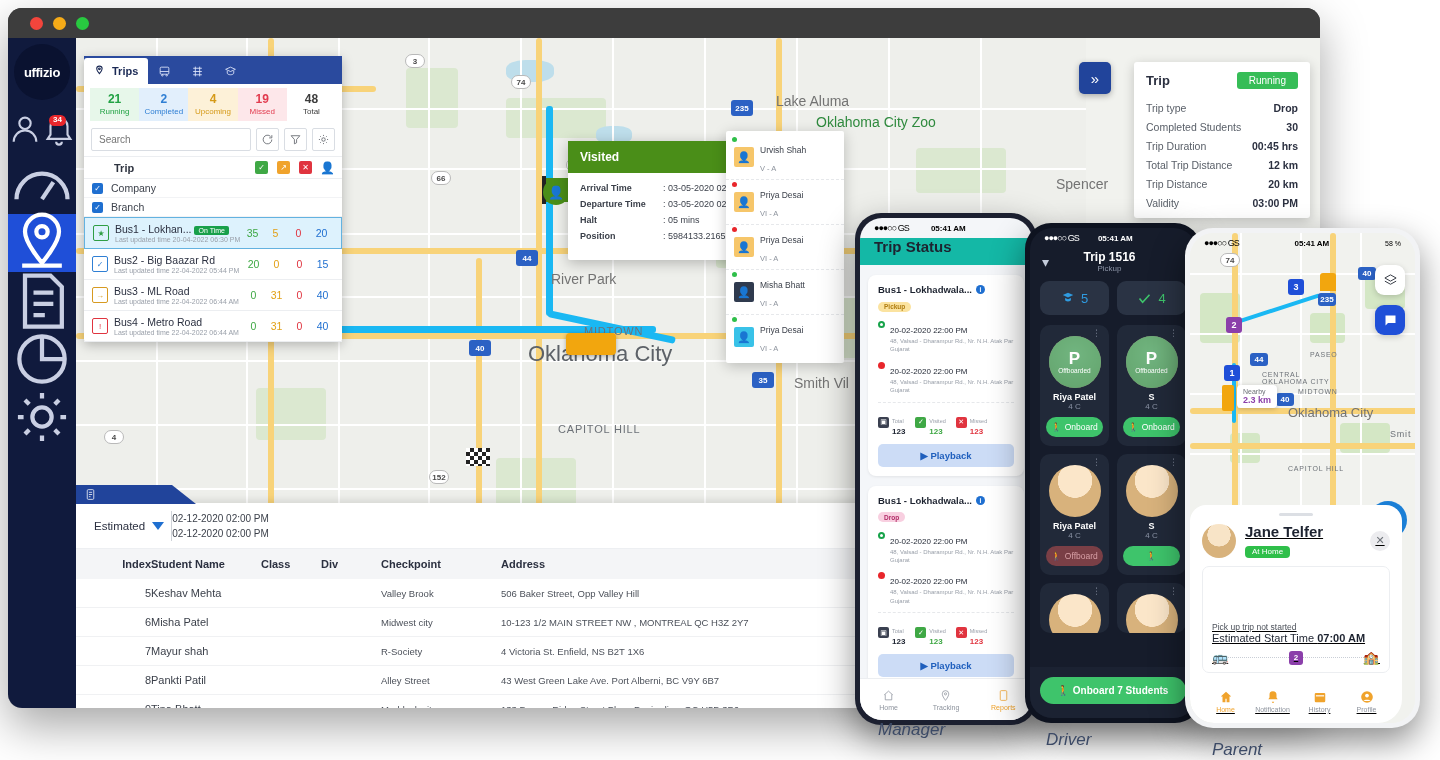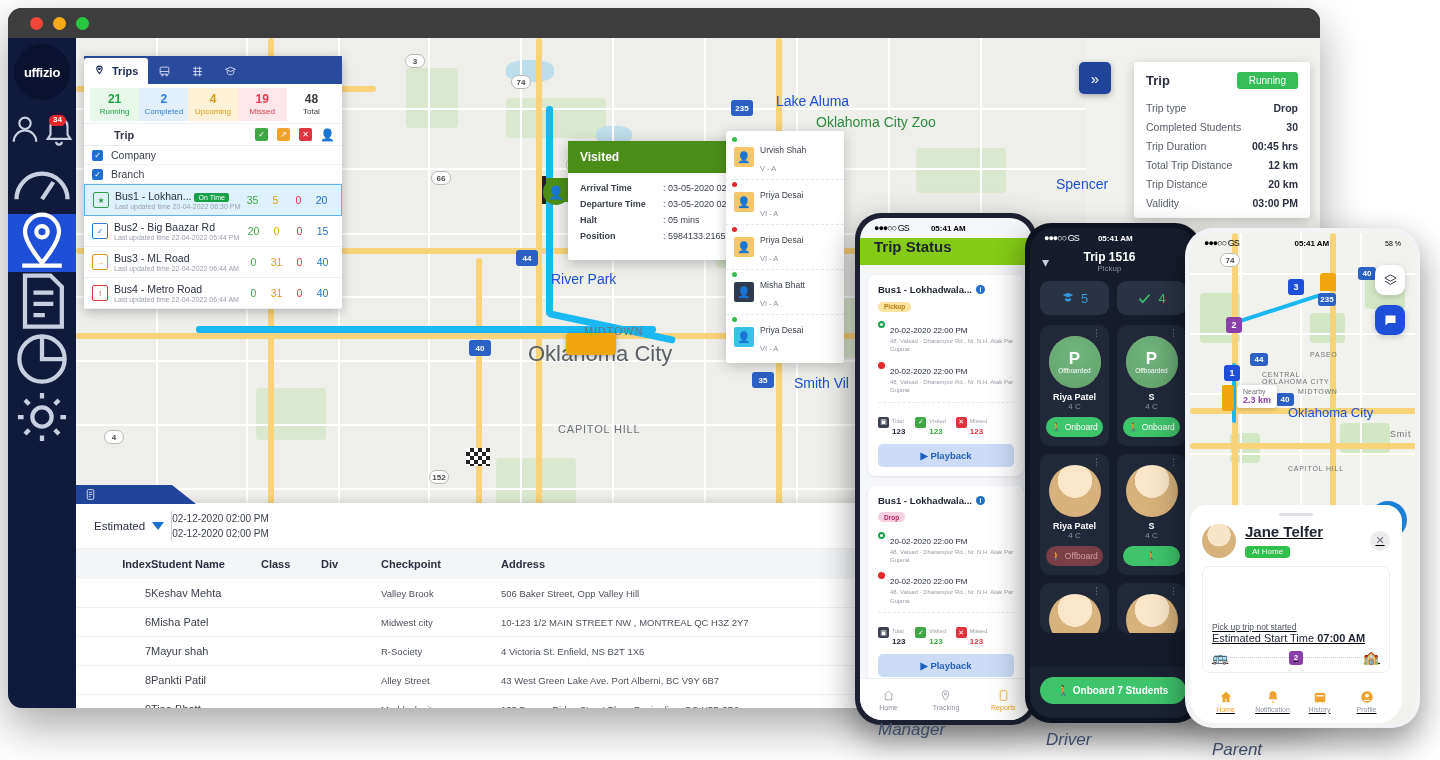--- a/index.html
+++ b/index.html
@@ -49,21 +49,21 @@
   .map-bg{position:absolute;inset:0;background:#f1f2ee;}
   .map-block{position:absolute;background:#e8eae4;}
   .map-green{position:absolute;background:#d4e7c5;border-radius:4px;}
   .map-water{position:absolute;background:#a8d8ef;border-radius:40%;}
   .road-h{position:absolute;height:2px;background:#ffffff;}
   .road-v{position:absolute;width:2px;background:#ffffff;}
   .hw-h{position:absolute;height:6px;background:#f8d379;border-radius:3px;}
   .hw-v{position:absolute;width:6px;background:#f8d379;border-radius:3px;}
   .maplbl{position:absolute;color:#6d7278;font-size:11px;letter-spacing:.8px;}
   .maplbl.big{font-size:22px;color:#5c6167;letter-spacing:0;}
-  .maplbl.mid{font-size:14px;color:#1d4ed8;letter-spacing:0;}
+  .maplbl.mid{font-size:14px;color:#737373;letter-spacing:0;}
   .shield{position:absolute;width:22px;height:16px;background:#2b61c4;color:#fff;font-size:8px;
     display:flex;align-items:center;justify-content:center;border-radius:3px;font-weight:700;}
   .shield.y{background:#fff;color:#4a4a4a;border:1px solid #b9b9b9;border-radius:9px;width:20px;height:14px;}
   .route{position:absolute;background:#1ab8f3;border-radius:3px;}
 
   
   #trips-panel{
     position:absolute; left:8px; top:18px; width:258px;
     background:#fff; border-radius:3px; box-shadow:0 3px 12px rgba(0,0,0,.25);
   }
@@ -161,21 +161,21 @@
   .c-chk{width:120px;}
 
   
   .phone{position:absolute;border-radius:26px;box-shadow:0 14px 34px rgba(0,0,0,.45);overflow:hidden;}
   .status-bar{display:flex;align-items:center;justify-content:space-between;padding:0 14px;height:20px;font-size:8px;}
   .sigdots{letter-spacing:-1px;font-size:9px;}
 
   
   #phone-manager{left:855px;top:213px;width:182px;height:512px;background:#1c2030;padding:5px;}
   #phone-manager .scr{position:absolute;left:5px;top:5px;right:5px;bottom:5px;background:#f4f6f9;border-radius:22px;overflow:hidden;}
-  .mgr-header{background:#84cc16;padding:0 14px 10px;}
+  .mgr-header{background:#14b8a6;padding:0 14px 10px;}
   .mgr-title{font-size:15px;font-weight:700;color:#1d2330;}
   .mgr-card{background:#fff;border-radius:8px;margin:10px 8px;padding:9px 10px;box-shadow:0 1px 3px rgba(0,0,0,.08);}
   .mgr-card .cn{font-size:9.5px;font-weight:700;color:#1d2330;display:flex;align-items:center;gap:4px;}
   .ic-info{width:9px;height:9px;border-radius:50%;background:#1f6fd0;color:#fff;font-size:6.5px;display:inline-flex;align-items:center;justify-content:center;font-weight:700;}
   .tag{display:inline-block;font-size:6.5px;border-radius:7px;padding:1.5px 6px;margin-top:3px;font-weight:700;}
   .tag.pickup{background:#fbe3a0;color:#b07d10}
   .tag.drop{background:#f8cfe0;color:#b02a66}
   .stop{display:flex;gap:5px;margin-top:6px;}
   .sdot{width:7px;height:7px;border-radius:50%;flex:0 0 7px;margin-top:2px;}
   .sdot.o{border:2px solid #17a34a;background:#fff;}
@@ -439,20 +439,40 @@
         </div>
 
         <div id="kpis">
           <div class="kpi running"><b>21</b><span>Running</span></div>
           <div class="kpi completed"><b>2</b><span>Completed</span></div>
           <div class="kpi upcoming"><b>4</b><span>Upcoming</span></div>
           <div class="kpi missed"><b>19</b><span>Missed</span></div>
           <div class="kpi total"><b>48</b><span>Total</span></div>
         </div>
 
+        <div id="search-row">
+          <input id="search-input" placeholder="Search" style="">
+          <div class="sq-btn">
+            <svg viewBox="0 0 24 24">
+                <path d="M20 12a8 8 0 11-2.4-5.7"></path>
+                <path d="M20 4v5h-5"></path>
+              </svg>
+          </div>
+          <div class="sq-btn">
+            <svg viewBox="0 0 24 24">
+                <path d="M4 5h16l-6 7v6l-4 2v-8z"></path>
+              </svg>
+          </div>
+          <div class="sq-btn">
+            <svg viewBox="0 0 24 24">
+                <circle cx="12" cy="12" r="3.2"></circle>
+                <path d="M12 3.5v2M12 18.5v2M3.5 12h2M18.5 12h2M6 6l1.5 1.5M16.5 16.5L18 18M18 6l-1.5 1.5M7.5 16.5L6 18"></path>
+              </svg>
+          </div>
+        </div>
 
         <div id="trip-head">
           <div class="th-title">Trip</div>
           <div class="mini g">✓</div>
           <div class="mini o">↗</div>
           <div class="mini r">✕</div>
           <div class="mini p">👤</div>
         </div>
 
         <div class="chk-row">

